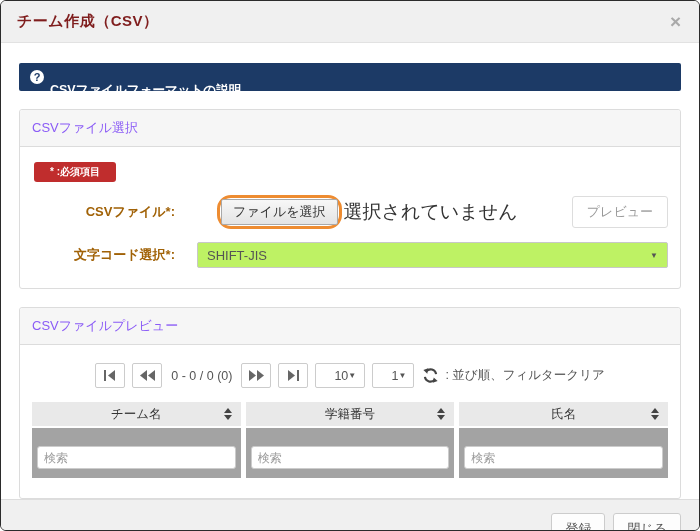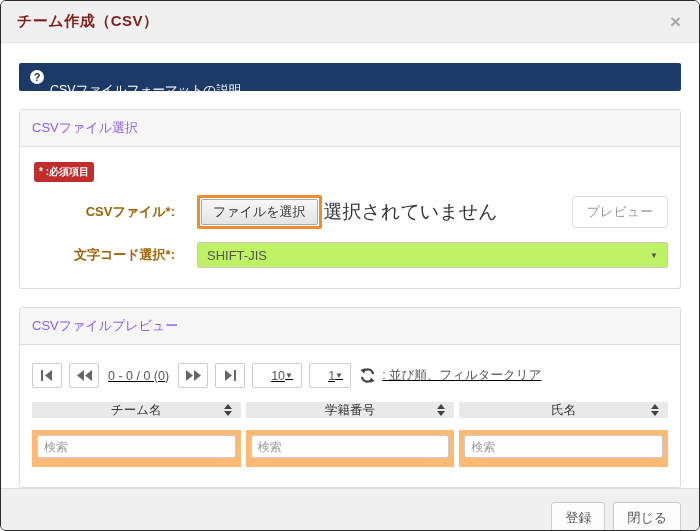--- a/index.html
+++ b/index.html
@@ -28,63 +28,62 @@
 
   .help-bar {
     height:28px; background:#1c3a66; border-radius:2px;
     display:flex; align-items:center; gap:6px; padding:0 11px; cursor:pointer;
   }
   .help-icon {
     width:14px; height:14px; border-radius:50%; background:#fff; color:#1c3a66;
     font-size:11px; font-weight:bold; display:flex; align-items:center; justify-content:center;
     flex:0 0 auto;
   }
-  .help-bar .label { color:#fff; font-size:12.5px; font-weight:normal;margin-top:27px; }
+  .help-bar .label { color:#fff; font-size:12.5px; font-weight:bold;margin-top:27px; }
 
   .section { border:1px solid #dcdcdc; border-radius:3px; margin-top:18px; background:#fff; }
   .section-header {
     background:#f6f6f6; border-bottom:1px solid #dcdcdc; border-radius:3px 3px 0 0;
     padding:9px 12px; font-size:13px; color:#8b5cf6;
   }
   .section-content { padding:14px 12px 20px 12px; }
 
   .required-badge {
     display:inline-block; background:#c02d2d; color:#fff; font-size:10px; font-weight:bold;
-    padding:3px 5px; border-radius:3px; margin-left:2px;
+    padding:3px 16px; border-radius:3px; margin-left:2px;
   }
 
   .form-row { display:flex; align-items:center; margin-top:13px; }
   .form-label {
     width:165px; flex:0 0 auto; text-align:right; padding-right:22px;
     font-size:13px; font-weight:bold; color:#a16207;
   }
   .focus-ring {
-    border:3px solid #ee8c31; border-radius:2px; padding:1px; display:inline-flex; flex:0 0 auto;
+    border:3px solid #ee8c31; border-radius:14px; padding:1px; display:inline-flex; flex:0 0 auto;margin-left:20px;
   }
   .file-btn {
     background:linear-gradient(#f7f7f7,#e4e4e4); border:1px solid #a9a9a9; border-radius:2px;
     font-size:13px; color:#333; padding:3px 11px; cursor:pointer; white-space:nowrap;
   }
   .file-status { font-size:19px; color:#333; margin-left:2px; white-space:nowrap; }
   .preview-btn {
     margin-left:auto; background:#fff; border:1px solid #ddd; border-radius:3px;
     color:#9a9a9a; font-size:13px; padding:6px 14px; cursor:pointer; white-space:nowrap;
   }
   .select-box {
     flex:1 1 auto; height:26px; border:1px solid #c8c8c8; border-radius:2px; background:#bef264;
     display:flex; align-items:center; justify-content:space-between; padding:0 9px;
     font-size:13px; color:#555; cursor:pointer;
   }
   .caret { font-size:8px; color:#555; }
 
   
   .pager {
-    display:flex; align-items:center; gap:7px;
+    display:flex; align-items:center; justify-content:center; gap:7px;
     margin:4px 0 14px 0;
-    text-decoration:underline;
   }
   .pager-btn {
     width:30px; height:25px; border:1px solid #ccc; border-radius:2px; background:#fff;
     display:flex; align-items:center; justify-content:center; cursor:pointer; flex:0 0 auto;
   }
   .pager-btn svg { display:block; }
   .pager-count { font-size:12.5px; color:#555; margin:0 2px; white-space:nowrap; }
   .pager-select {
     height:25px; border:1px solid #ccc; border-radius:2px; background:#fff;
     display:flex; align-items:center; justify-content:space-between;
@@ -92,31 +91,31 @@
   }
   .pager-select.size { width:50px; }
   .pager-select.page { width:42px; }
   .refresh { margin-left:2px; cursor:pointer; display:flex; align-items:center; }
   .pager-hint { font-size:12.5px; color:#555; white-space:nowrap; }
 
   
   .grid { display:flex; gap:5px; }
   .grid-col { flex:1 1 0; }
   .grid-th {
-    background:#e9e9e9; height:16px; position:relative;
+    background:#e9e9e9; height:24px; position:relative;
     display:flex; align-items:center; justify-content:center;
     font-size:12.5px; color:#333; cursor:pointer;
   }
   .sort { position:absolute; right:9px; top:50%; transform:translateY(-50%);
           display:flex; flex-direction:column; gap:2px; }
   .tri-up { width:0; height:0; border-left:4px solid transparent; border-right:4px solid transparent;
             border-bottom:5px solid #444; }
   .tri-down { width:0; height:0; border-left:4px solid transparent; border-right:4px solid transparent;
               border-top:5px solid #444; }
-  .grid-filter { background:#fdba74; padding:5px 5px 9px 5px; margin-top:12px; }
+  .grid-filter { background:#a3a3a3; padding:18px 5px 9px 5px; margin-top:2px; }
   .grid-filter input {
     width:100%; height:23px; border:1px solid #ccc; border-radius:3px; background:#fff;
     font-size:12px; color:#333; padding:0 6px; outline:none;
     font-family:"Liberation Sans","DejaVu Sans",sans-serif;
   }
   .grid-filter input::placeholder { color:#9b9b9b; }
 
   
   .footer {
     flex:0 0 58px; background:#f0f0f0; border-top:1px solid #ddd;

